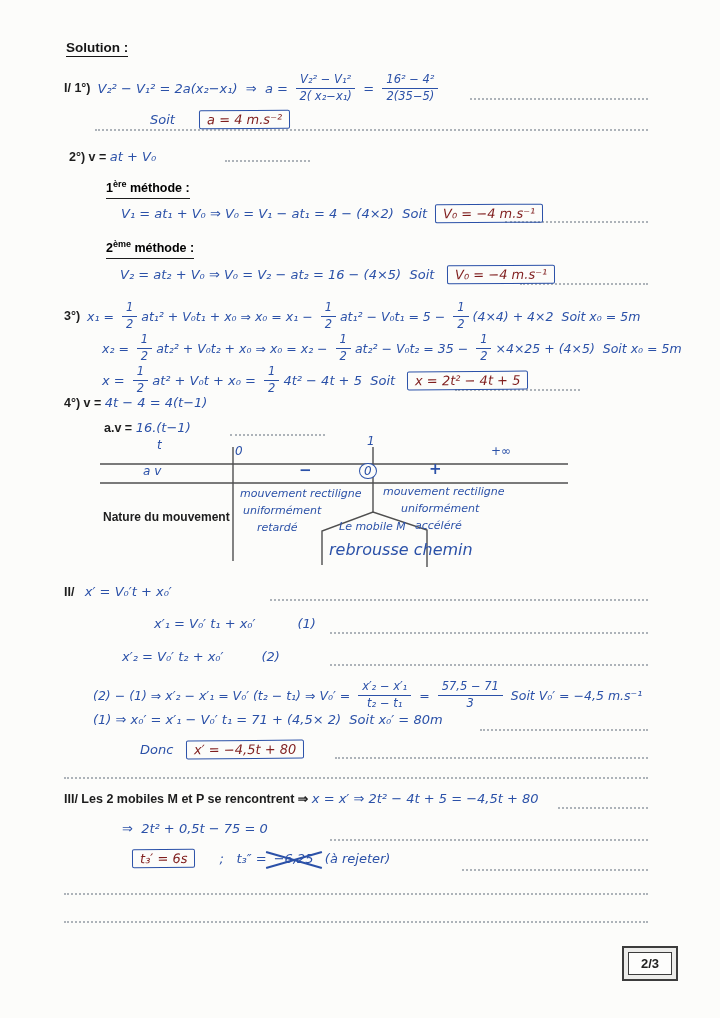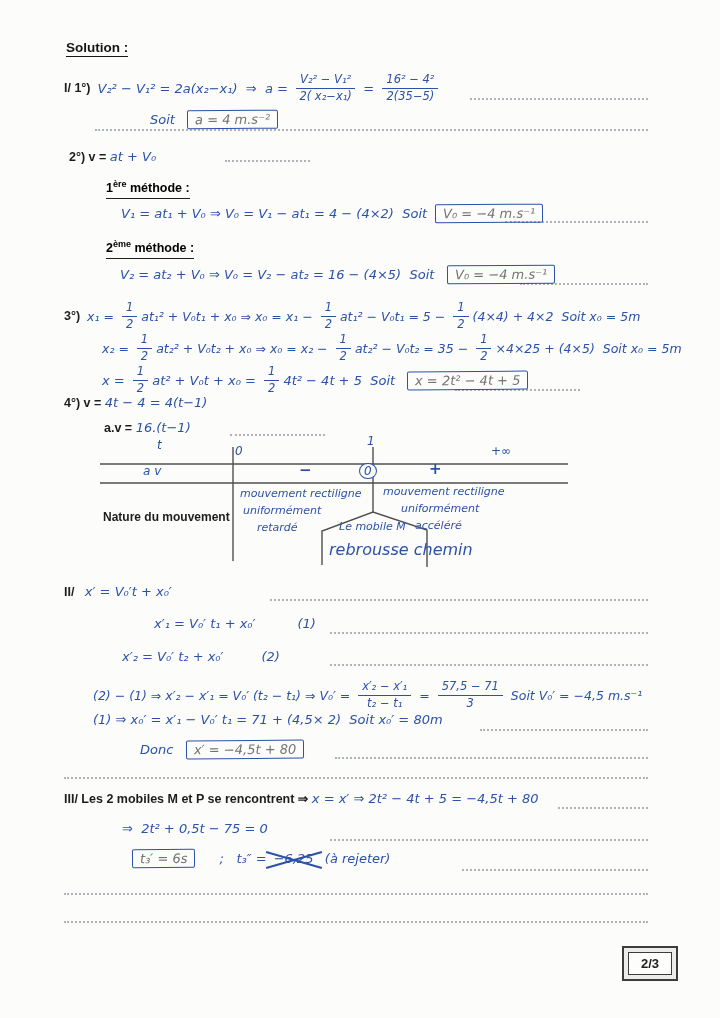--- a/index.html
+++ b/index.html
@@ -9,21 +9,21 @@
     font-family:"Liberation Sans",sans-serif;
     box-shadow:0 0 8px rgba(0,0,0,.25);
   }
   
   .dots{position:absolute;height:0;border-bottom:2px dotted #9aa1aa;opacity:.8;z-index:1;}
   
   .line{position:absolute;display:flex;align-items:center;white-space:pre;z-index:2;font-size:13px;}
   .seg-print{color:#1d1d1d;font-weight:bold;font-size:12.5px;font-style:normal;}
   .seg-hw{color:#2b51a8;font-style:italic;font-family:"DejaVu Sans",sans-serif;}
   .seg-box{
-    color:#737373;font-style:italic;font-family:"DejaVu Sans",sans-serif;
+    color:#7f1d1d;font-style:italic;font-family:"DejaVu Sans",sans-serif;
     border:1.6px solid #2b51a8;border-radius:2px;padding:1px 7px;margin:0 4px;
     transform:rotate(-.4deg);
   }
   .seg-cross{color:#2b51a8;font-style:italic;font-family:"DejaVu Sans",sans-serif;position:relative;padding:0 3px;}
   .seg-cross::before,.seg-cross::after{content:"";position:absolute;left:-6px;right:-6px;top:50%;height:1.8px;background:#2b51a8;}
   .seg-cross::before{transform:rotate(16deg);}
   .seg-cross::after{transform:rotate(-16deg);}
   .frac{
     display:inline-flex;flex-direction:column;align-items:center;
     color:#2b51a8;font-style:italic;font-family:"DejaVu Sans",sans-serif;
@@ -82,21 +82,21 @@
   <div class="dots" style="left:64px;top:777px;width:584px;"></div>
   <div class="dots" style="left:558px;top:807px;width:90px;"></div>
   <div class="dots" style="left:330px;top:839px;width:318px;"></div>
   <div class="dots" style="left:462px;top:869px;width:186px;"></div>
   <div class="dots" style="left:64px;top:893px;width:584px;"></div>
   <div class="dots" style="left:64px;top:921px;width:584px;"></div>
 
   <div class="sol">Solution :</div>
 
   <div class="line" style="left:64px;top:68px;height:40px;"><span class="seg-print">I/ 1°)  </span><span class="seg-hw">V₂² − V₁² = 2a(x₂−x₁)  ⇒  a = </span><span class="frac"><span class="num">V₂² − V₁²</span><span class="den">2( x₂−x₁)</span></span><span class="seg-hw"> = </span><span class="frac"><span class="num">16² − 4²</span><span class="den">2(35−5)</span></span></div>
-  <div class="line" style="left:150px;top:110px;"><span class="seg-hw">Soit  </span><span class="seg-box">a = 4 m.s⁻²</span></div>
+  <div class="line" style="left:150px;top:110px;gap:12px;"><span class="seg-hw">Soit  </span><span class="seg-box">a = 4 m.s⁻²</span></div>
   <div class="line" style="left:69px;top:149px;align-items:center;"><span class="seg-print">2°) v = </span><span class="seg-hw">at + V₀</span></div>
 
   <div class="methode" style="left:106px;top:179px;">
     <span>1</span><sup>ère</sup><span> méthode :</span>
   </div>
   <div class="line" style="left:121px;top:204px;"><span class="seg-hw">V₁ = at₁ + V₀ ⇒ V₀ = V₁ − at₁ = 4 − (4×2)  Soit </span><span class="seg-box">V₀ = −4 m.s⁻¹</span></div>
 
   <div class="methode" style="left:106px;top:239px;">
     <span>2</span><sup>ème</sup><span> méthode :</span>
   </div>

